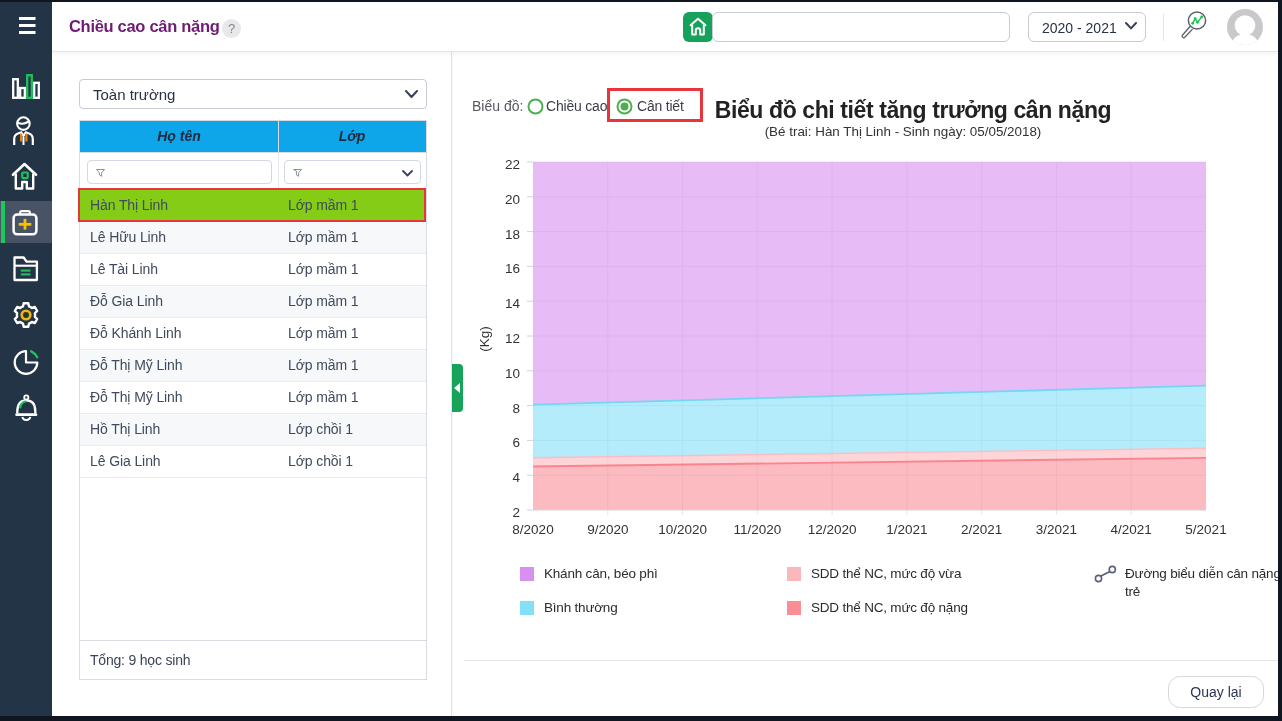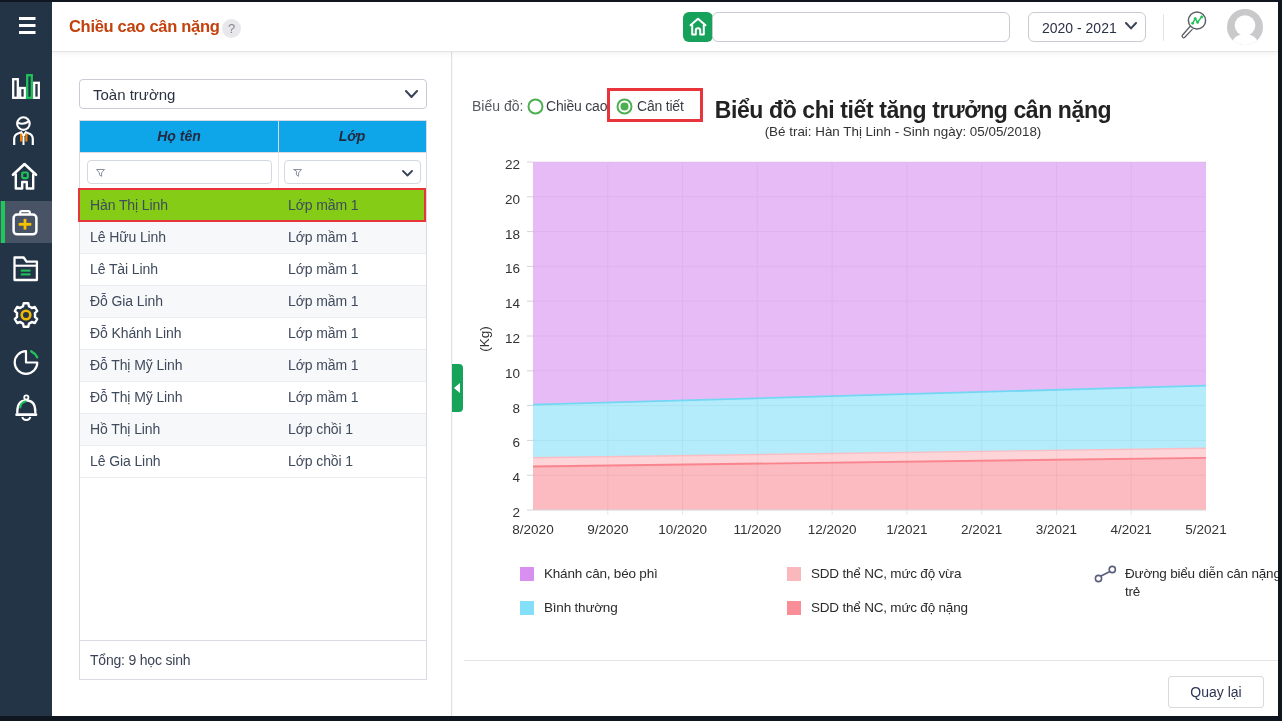--- a/index.html
+++ b/index.html
@@ -6,21 +6,21 @@
   html,body { width:1282px; height:721px; overflow:hidden; }
   body { background:#10161f; font-family:"Liberation Sans", sans-serif; position:relative; }
   #app { position:absolute; left:0; top:2px; width:1278px; height:714px; background:#fff; overflow:hidden; }
   .abs { position:absolute; }
   
   #sidebar { position:absolute; left:0; top:0; width:52px; height:714px; background:#243447; }
   .active-item { position:absolute; left:0; width:52px; height:42px; background:#495366; }
   .active-bar { position:absolute; left:1px; width:3.5px; height:42px; background:#1ec95b; }
   
   #header { position:absolute; left:52px; top:0; width:1226px; height:50px; background:#fff; border-bottom:1px solid #e4e4e7; box-shadow:0 2px 5px rgba(0,0,0,.05); z-index:5; }
-  #title { position:absolute; left:17px; top:15px; font-size:16.5px; font-weight:bold; color:#c2410c; letter-spacing:-0.3px; }
+  #title { position:absolute; left:17px; top:15px; font-size:16.5px; font-weight:bold; color:#701a75; letter-spacing:-0.3px; }
   #qmark { position:absolute; left:170px; top:17px; width:19px; height:19px; border-radius:50%; background:#e8e8eb; color:#85858c; font-size:13px; text-align:center; line-height:19px; }
   .hdr-box { position:absolute; border:1px solid #c9cad2; border-radius:6px; background:#fff; }
   
   #leftpanel { position:absolute; left:52px; top:50px; width:400px; height:664px; background:#fff; border-right:1px solid #e1e2e6; box-shadow: 1px 0 4px rgba(0,0,0,.05); }
   #collapse-tab { position:absolute; left:452px; top:362px; width:11px; height:48px; background:#18a35a; border-radius:0 4px 4px 0; z-index:6; }
   #collapse-tab:after { content:""; position:absolute; left:2px; top:19px; border-right:6px solid #fff; border-top:5px solid transparent; border-bottom:5px solid transparent; }
   .select-box { position:absolute; border:1px solid #c9ccd6; border-radius:4px; background:#fff; }
   .row { left:0; width:346px; height:32px; border-bottom:1px solid #ebedf1; font-size:14px; color:#3f4a5d; letter-spacing:-0.1px; }
   .row.stripe { background:#f7f8fa; }
   .row .c1 { position:absolute; left:10px; top:7px; }
@@ -323,16 +323,16 @@
     <div class="leg-txt" style="left:358px; top:548px;">SDD thể NC, mức độ nặng</div>
     <svg class="abs" style="left:639px; top:511px;" width="28" height="22" viewBox="0 0 28 22">
       <line x1="8" y1="13.5" x2="18" y2="8.5" stroke="#5a5f7d" stroke-width="1.6"></line>
       <circle cx="6.5" cy="15.5" r="3.1" fill="#fff" stroke="#5a5f7d" stroke-width="1.6"></circle>
       <circle cx="20.3" cy="6.5" r="3.1" fill="#fff" stroke="#5a5f7d" stroke-width="1.6"></circle>
     </svg>
     <div class="leg-txt" style="left:672px; top:514px;">Đường biểu diễn cân nặng</div>
     <div class="leg-txt" style="left:672px; top:532px;">trẻ</div>
 
     <div class="abs" style="left:11px; top:608px; width:814px; height:1px; background:#e4e4e6;"></div>
-    <div class="abs" style="left:715px; top:624px; width:96px; height:32px; border:1px solid #d8d8dd; border-radius:3px; text-align:center; line-height:31px; font-size:14px; color:#2c3452;">Quay lại</div>
+    <div class="abs" style="left:715px; top:624px; width:96px; height:32px; border:1px solid #d8d8dd; border-radius:12px; text-align:center; line-height:31px; font-size:14px; color:#2c3452;">Quay lại</div>
   </div>
   <div id="collapse-tab"></div>
 </div>
 
 </body></html>

